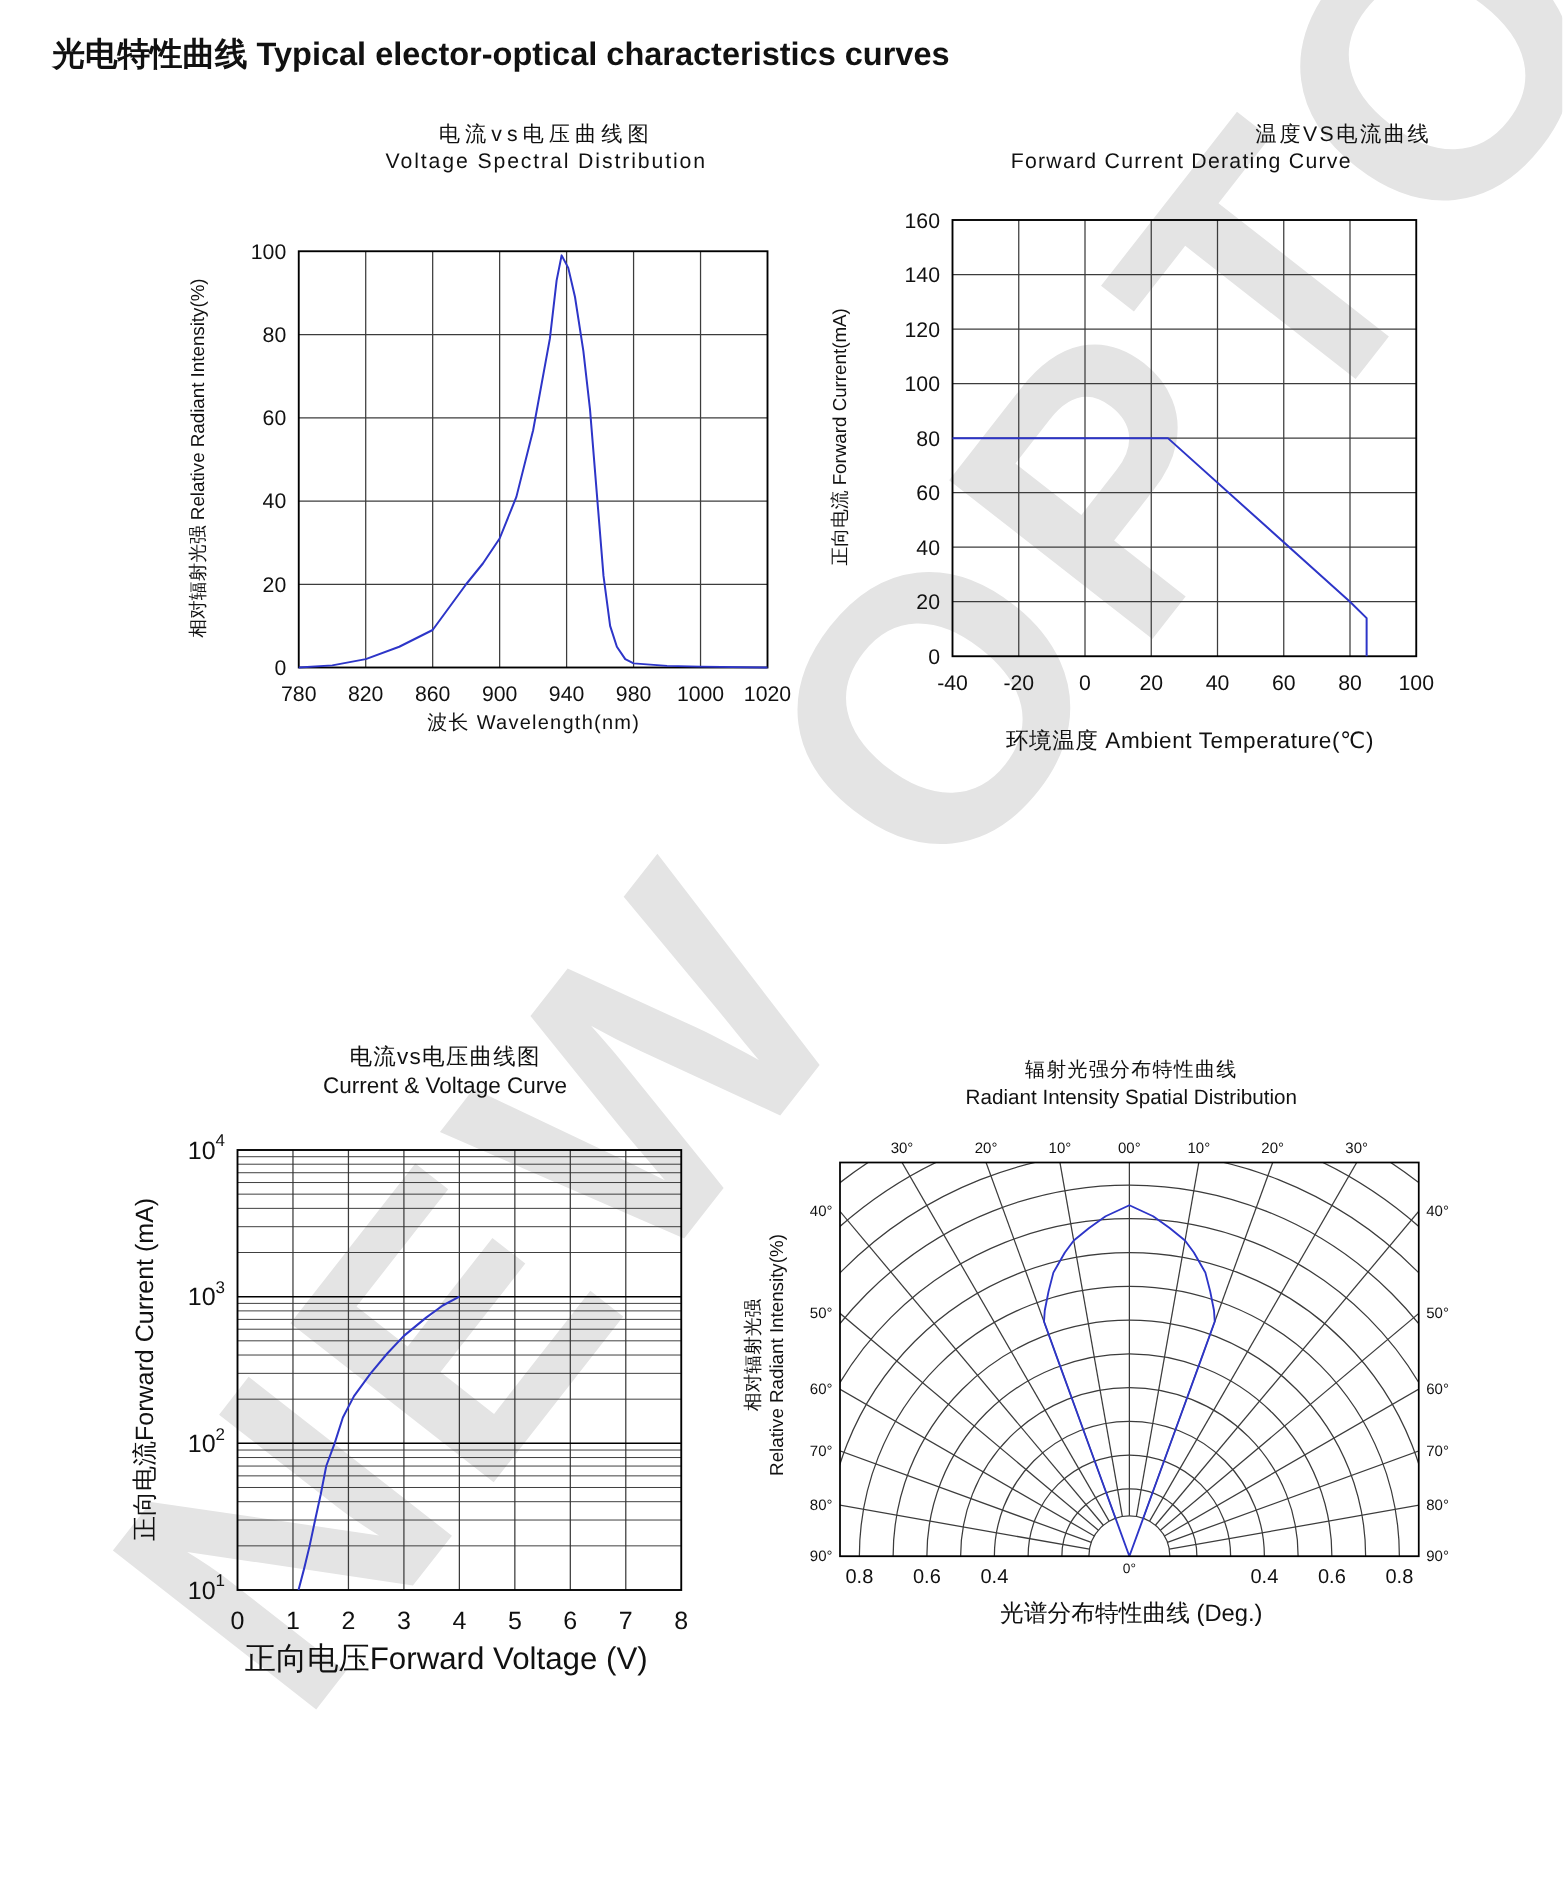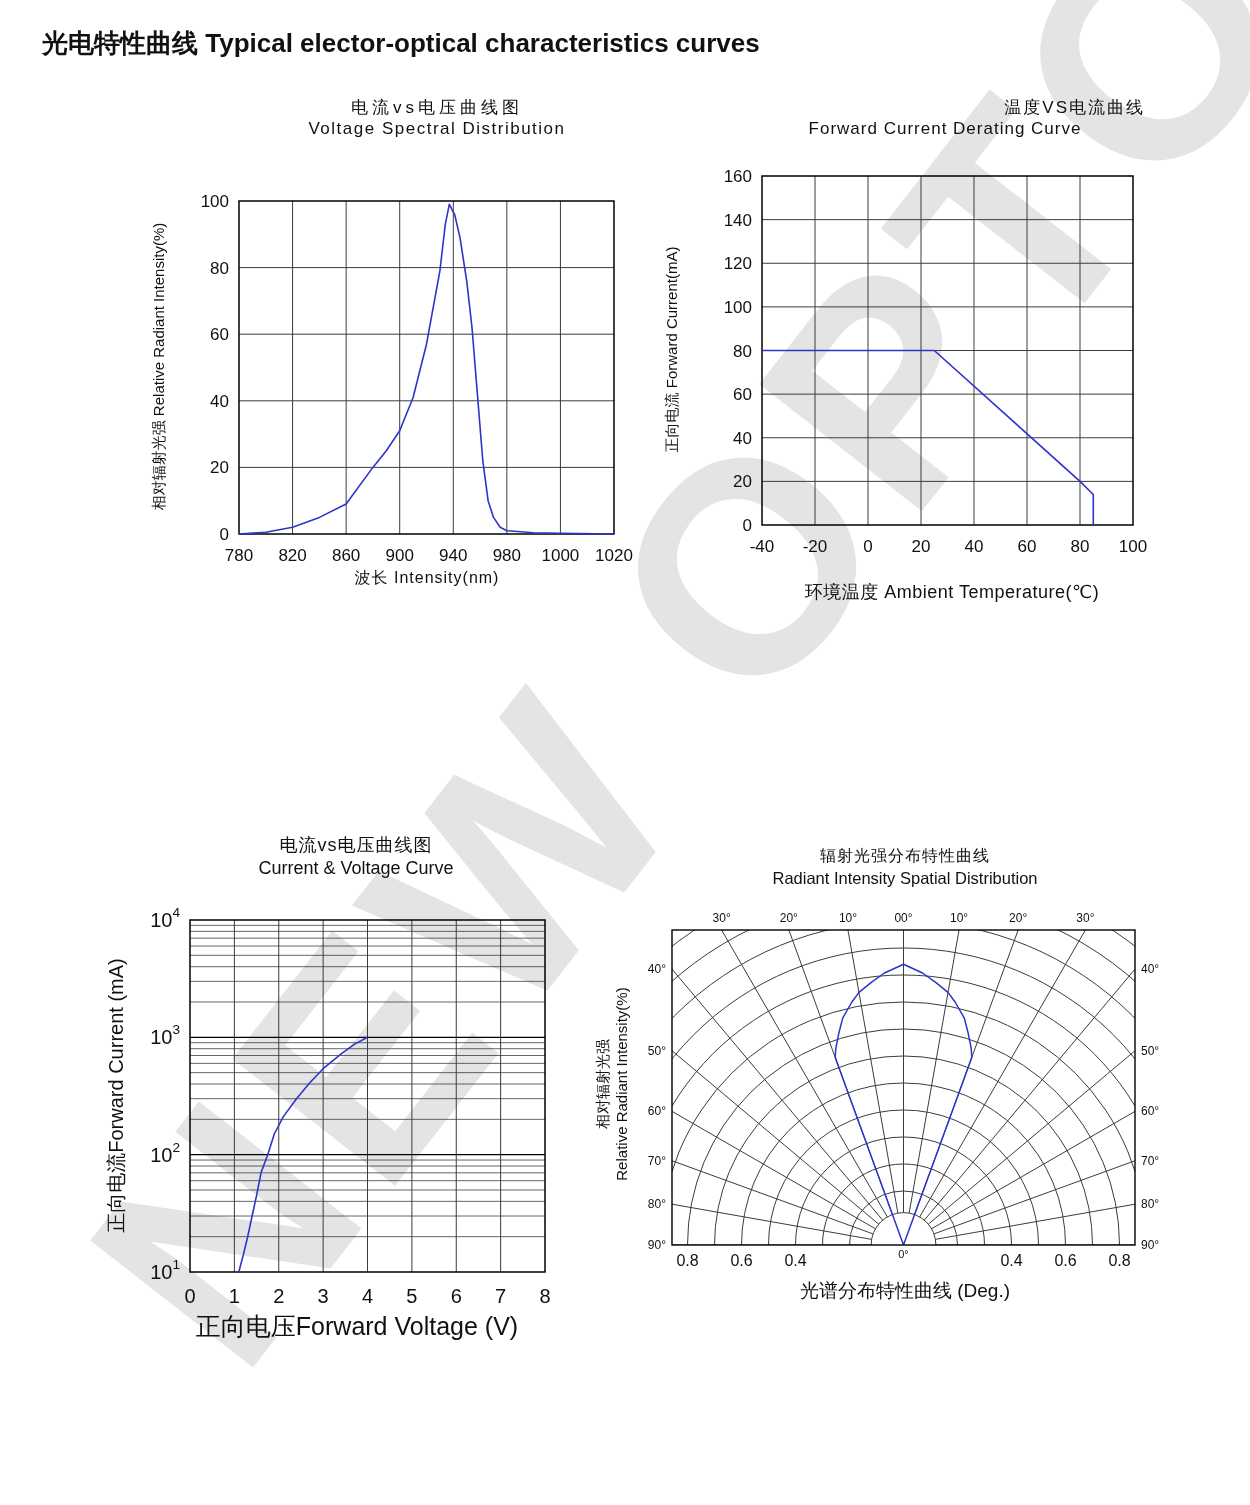--- a/index.html
+++ b/index.html
@@ -54,21 +54,21 @@
         <text x="444" y="376" text-anchor="middle" font-size="17" fill="#111111">1020</text>
         <text x="59" y="355" text-anchor="end" font-size="17" fill="#111111">0</text>
         <text x="59" y="288.4" text-anchor="end" font-size="17" fill="#111111">20</text>
         <text x="59" y="221.79999999999998" text-anchor="end" font-size="17" fill="#111111">40</text>
         <text x="59" y="155.20000000000002" text-anchor="end" font-size="17" fill="#111111">60</text>
         <text x="59" y="88.59999999999997" text-anchor="end" font-size="17" fill="#111111">80</text>
         <text x="59" y="22" text-anchor="end" font-size="17" fill="#111111">100</text>
         <rect x="69" y="16" width="375" height="333" fill="none" stroke="#000" stroke-width="1.5"></rect>
         <polyline points="69.0,349.0 95.8,347.3 122.6,342.3 149.4,332.4 176.1,319.0 202.9,282.4 216.3,265.8 229.7,245.8 243.1,212.5 256.5,159.2 269.9,85.9 275.3,39.3 279.3,19.3 284.6,29.3 290.0,52.6 296.7,95.9 302.0,142.5 307.4,209.1 312.8,275.7 318.1,315.7 323.5,332.4 330.2,342.3 336.9,345.7 363.6,347.7 390.4,348.3 444.0,349.0" fill="none" stroke="#2d35c8" stroke-width="1.6" stroke-linejoin="round"></polyline>
       </svg>
-    <div class="ct" style="left:227px;top:568px;font-size:16px;letter-spacing:1px;">波长   Intensity(nm)</div>
+    <div class="ct" style="left:227px;top:568px;font-size:16px;letter-spacing:1px;">波长   Wavelength(nm)</div>
   </section>
 
   <section>
     <div class="ct zh" style="left:745px;top:96px;font-size:17px;letter-spacing:2px;text-align:right;">温度VS电流曲线</div>
     <div class="ct" style="left:745px;top:119px;font-size:17px;letter-spacing:1px;">Forward Current Derating Curve</div>
     <div class="ylab" style="left:497px;top:340px;width:350px;font-size:15px;">正向电流 Forward Current(mA)</div>
     <svg id="svg-derating" style="left:690px;top:160px;" width="470" height="400">
         <g>
           <line x1="125" y1="16" x2="125" y2="365" stroke="#3c3c3c" stroke-width="1"></line>
           <line x1="178" y1="16" x2="178" y2="365" stroke="#3c3c3c" stroke-width="1"></line>

